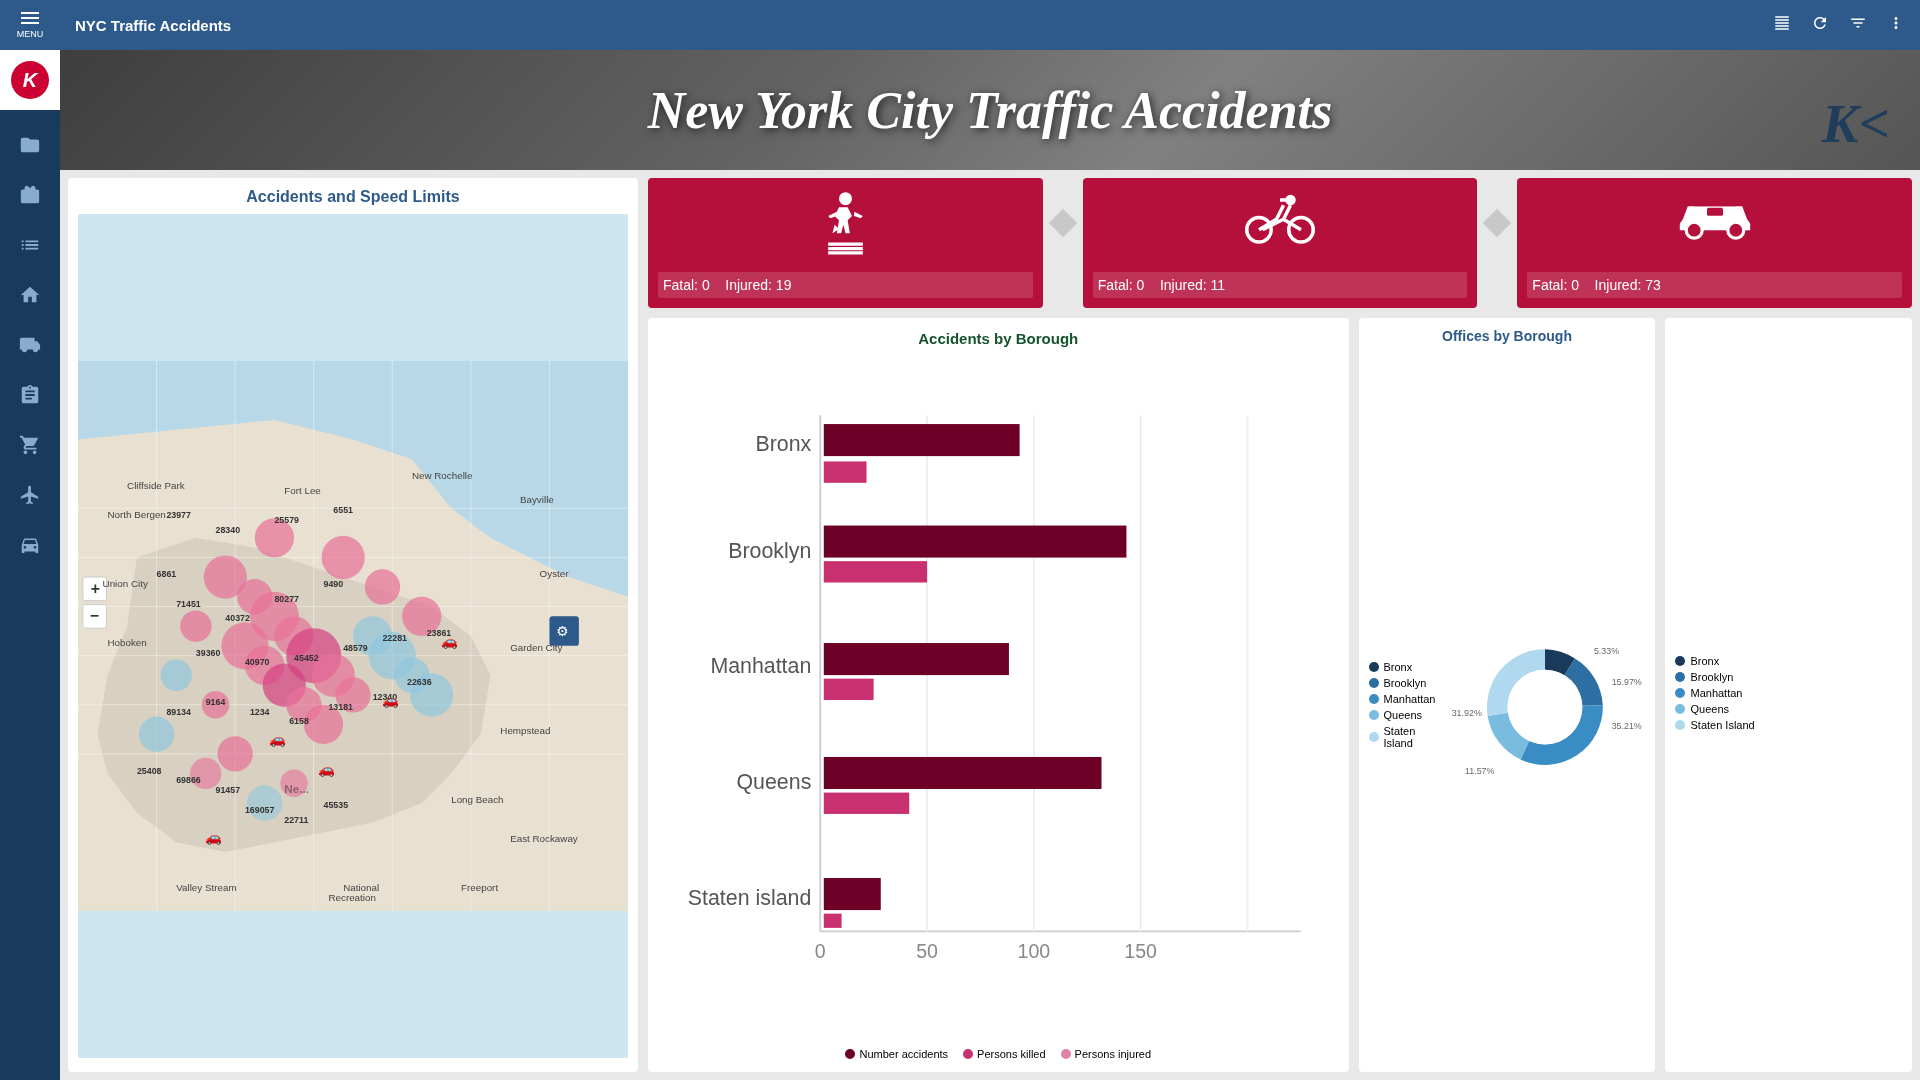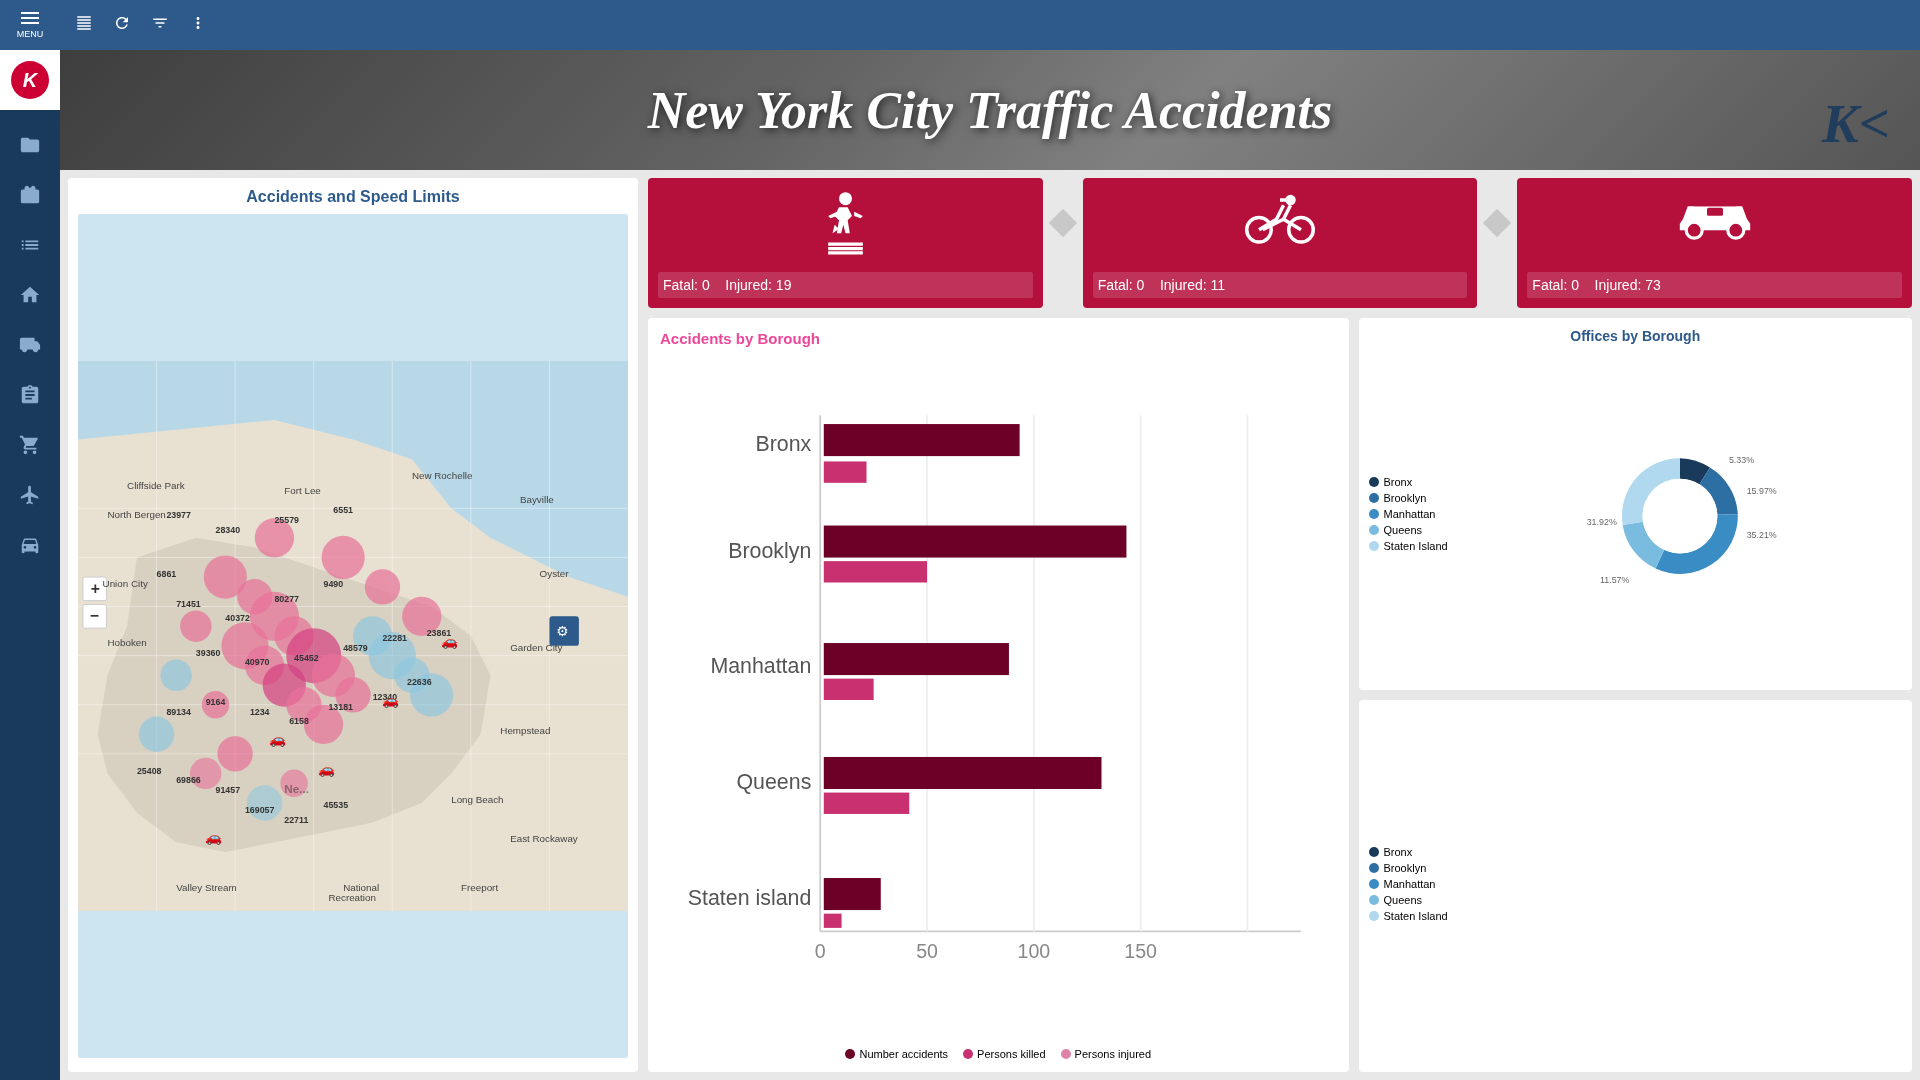--- a/index.html
+++ b/index.html
@@ -220,41 +220,42 @@
     
     .chart-panel {
       background: white;
       border-radius: 4px;
       padding: 12px;
       flex: 1.1;
       display: flex;
       flex-direction: column;
     }
     .chart-title {
-      color: #ec4899;
+      text-align: center;
+      color: #14532d;
       font-size: 15px;
       font-weight: bold;
       margin-bottom: 10px;
     }
     .chart-area { flex: 1; position: relative; }
     .chart-legend {
       display: flex;
       gap: 15px;
       justify-content: center;
       margin-top: 5px;
       font-size: 11px;
       align-items: flex-end;
     }
     .legend-item { display: flex; align-items: center; gap: 4px; }
     .legend-dot { width: 10px; height: 10px; border-radius: 50%; }
 
     
     .donut-col {
       display: flex;
-      flex-direction: column;
+      flex-direction: row;
       gap: 10px;
       flex: 0.9;
       border-radius: 8px;
     }
     .donut-panel {
       background: white;
       border-radius: 4px;
       padding: 10px;
       flex: 1;
       display: flex;
@@ -334,20 +335,21 @@
   <div class="sidebar-icon">
     <svg width="22" height="22" viewBox="0 0 24 24" fill="currentColor">
         <path d="M18.92 6.01C18.72 5.42 18.16 5 17.5 5h-11c-.66 0-1.21.42-1.42 1.01L3 12v8c0 .55.45 1 1 1h1c.55 0 1-.45 1-1v-1h12v1c0 .55.45 1 1 1h1c.55 0 1-.45 1-1v-8l-2.08-5.99zM6.5 16c-.83 0-1.5-.67-1.5-1.5S5.67 13 6.5 13s1.5.67 1.5 1.5S7.33 16 6.5 16zm11 0c-.83 0-1.5-.67-1.5-1.5s.67-1.5 1.5-1.5 1.5.67 1.5 1.5-.67 1.5-1.5 1.5zM5 11l1.5-4.5h11L19 11H5z"></path>
       </svg>
   </div>
 </div>
 
 <div class="main">
 
   <div class="topbar">
+    <div class="topbar-title">NYC Traffic Accidents</div>
     <div class="topbar-icons">
       <span class="topbar-icon">
         <svg width="18" height="18" viewBox="0 0 24 24" fill="currentColor">
             <path d="M3 3h18v2H3V3zm0 4h18v2H3V7zm0 4h18v2H3v-2zm0 4h18v2H3v-2zm0 4h18v2H3v-2z"></path>
           </svg>
       </span>
       <span class="topbar-icon">
         <svg width="18" height="18" viewBox="0 0 24 24" fill="currentColor">
             <path d="M17.65 6.35C16.2 4.9 14.21 4 12 4c-4.42 0-7.99 3.58-7.99 8s3.57 8 7.99 8c3.73 0 6.84-2.55 7.73-6h-2.08c-.82 2.33-3.04 4-5.65 4-3.31 0-6-2.69-6-6s2.69-6 6-6c1.66 0 3.14.69 4.22 1.78L13 11h7V4l-2.35 2.35z"></path>
           </svg>

